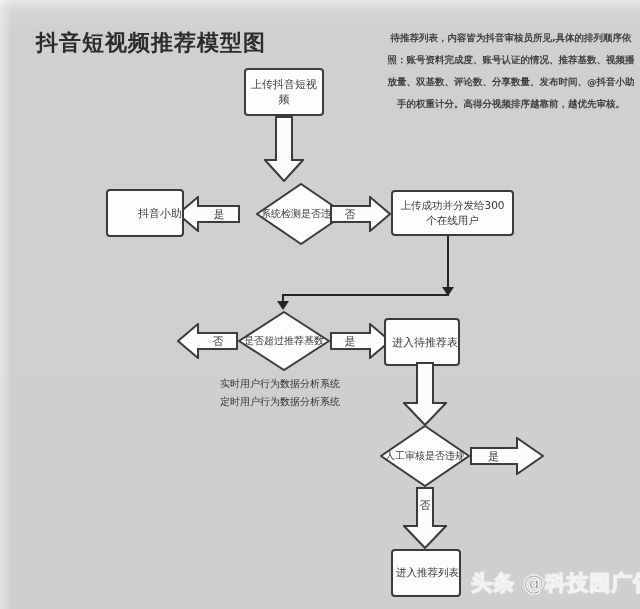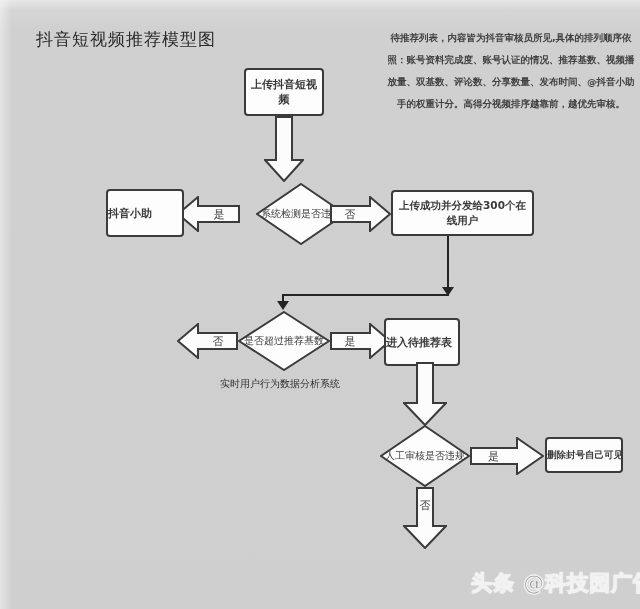--- a/index.html
+++ b/index.html
@@ -5,29 +5,29 @@
   html,body{margin:0;padding:0;}
   #canvas{
     position:relative;width:640px;height:609px;overflow:hidden;
     font-family:"DejaVu Sans",sans-serif;
     background:
       linear-gradient(90deg, rgba(255,255,255,.45) 0px, rgba(255,255,255,0) 12px),
       linear-gradient(180deg, #e7e7e7 0px, #d6d6d6 10px, #d0d0d0 30px, #cfcfcf 100%);
     color:#333;
   }
   .abs{position:absolute;}
-  #title{font-size:17px;font-weight:normal;color:#2b2b2b;letter-spacing:1px;}
+  #title{font-size:22px;font-weight:bold;color:#2b2b2b;letter-spacing:1px;}
   #intro{
     font-size:9.5px;line-height:22px;font-weight:bold;color:#414141;
     text-align:center;white-space:pre-line;
   }
   .node{
     position:absolute;background:#fdfdfd;border:2px solid #3b3b3b;border-radius:4px;
-    display:flex;align-items:center;justify-content:flex-start;text-align:center;
-    box-sizing:border-box;color:#3a3a3a;font-weight:bold;
+    display:flex;align-items:center;justify-content:flex-end;text-align:center;
+    box-sizing:border-box;color:#3a3a3a;
   }
   .node span{display:block;}
   .diamond{position:absolute;}
   .diamond svg{position:absolute;left:0;top:0;}
   .diamond polygon{fill:#fdfdfd;stroke:#3b3b3b;stroke-width:2;stroke-linejoin:miter;}
   .dlabel{
     position:absolute;left:0;top:0;width:100%;height:100%;
     display:flex;align-items:center;justify-content:center;
     font-size:10px;color:#3a3a3a;white-space:nowrap;
   }
@@ -92,21 +92,21 @@
     <span>抖音小助</span>
   </div>
 
   <div class="barrow" style="left:330px;top:196px;width:61px;height:36px;">
     <svg width="61" height="36" viewBox="0 0 61 36">
       <polygon points="60,18 40,1 40,10 1,10 1,26 40,26 40,35"></polygon>
     </svg>
     <span class="alabel" style="left:0;width:40px;top:11px;">否</span>
   </div>
 
-  <div class="node" style="left:391px;top:190px;width:143px;height:46px;font-size:10.5px;line-height:1.4;padding:16px 3px;">
+  <div class="node" style="left:391px;top:190px;width:123px;height:46px;font-size:10.5px;line-height:1.4;padding:16px 3px;">
     <span>上传成功并分发给300个在线用户</span>
   </div>
 
   <div class="tline" style="left:447px;top:236px;width:2px;height:52px;"></div>
   <div class="ahead" style="left:442px;top:287px;"></div>
   <div class="tline" style="left:282px;top:294px;width:167px;height:2px;"></div>
   <div class="tline" style="left:282px;top:296px;width:2px;height:6px;"></div>
   <div class="ahead" style="left:277px;top:301px;"></div>
 
   <div class="diamond" style="left:238px;top:311px;width:92px;height:60px;">
@@ -129,20 +129,21 @@
       <polygon points="60,18 40,1 40,10 1,10 1,26 40,26 40,35"></polygon>
     </svg>
     <span class="alabel" style="left:0;width:40px;top:11px;">是</span>
   </div>
 
   <div class="node" style="left:384px;top:318px;width:76px;height:48px;font-size:11px;">
     <span>进入待推荐表</span>
   </div>
 
   <div class="ann" style="left:205px;top:377px;width:150px;">实时用户行为数据分析系统</div>
+  <div class="ann" style="left:205px;top:395px;width:150px;">定时用户行为数据分析系统</div>
 
   <div class="barrow" style="left:403px;top:362px;width:44px;height:64px;">
     <svg width="44" height="64" viewBox="0 0 44 64">
       <polygon points="14,1 30,1 30,41 43,41 22,63 1,41 14,41"></polygon>
     </svg>
   </div>
 
   <div class="diamond" style="left:380px;top:425px;width:90px;height:62px;">
     <svg width="90" height="62" viewBox="0 0 90 62">
       <polygon points="45,1 89,31 45,61 1,31"></polygon>
@@ -150,27 +151,27 @@
     <span class="dlabel">人工审核是否违规</span>
   </div>
 
   <div class="barrow" style="left:470px;top:437px;width:74px;height:38px;">
     <svg width="74" height="38" viewBox="0 0 74 38">
       <polygon points="73,19 47,1 47,11 1,11 1,27 47,27 47,37"></polygon>
     </svg>
     <span class="alabel" style="left:0;width:47px;top:12px;">是</span>
   </div>
 
-  <div class="node" style="left:545px;top:437px;width:78px;height:36px;font-size:9.5px;white-space:nowrap;">
-    <span>删除封号自己可见</span>
-  </div>
 
   <div class="barrow" style="left:403px;top:487px;width:44px;height:62px;">
     <svg width="44" height="62" viewBox="0 0 44 62">
       <polygon points="14,1 30,1 30,39 43,39 22,61 1,39 14,39"></polygon>
     </svg>
     <span class="alabel" style="left:0;width:44px;top:11px;">否</span>
   </div>
 
+  <div class="node" style="left:391px;top:549px;width:70px;height:48px;font-size:10.5px;">
+    <span>进入推荐列表</span>
+  </div>
 
   <div id="watermark" class="abs" style="left:471px;top:569px;">头条 @科技园广告部</div>
 
 </div>
 
 </body></html>

